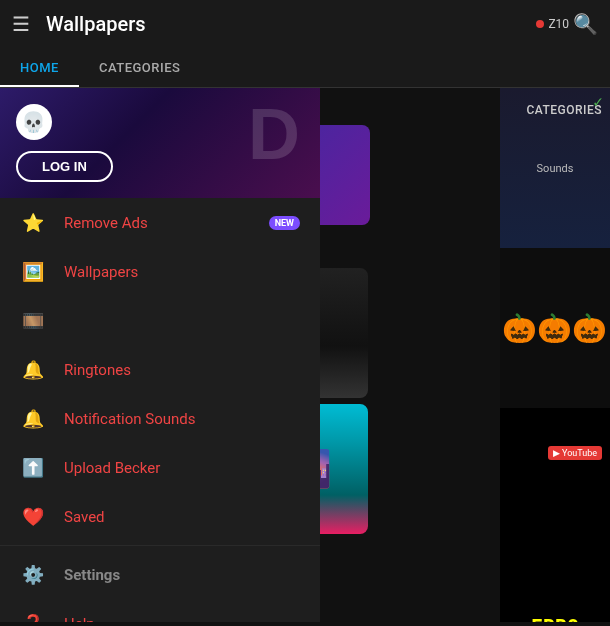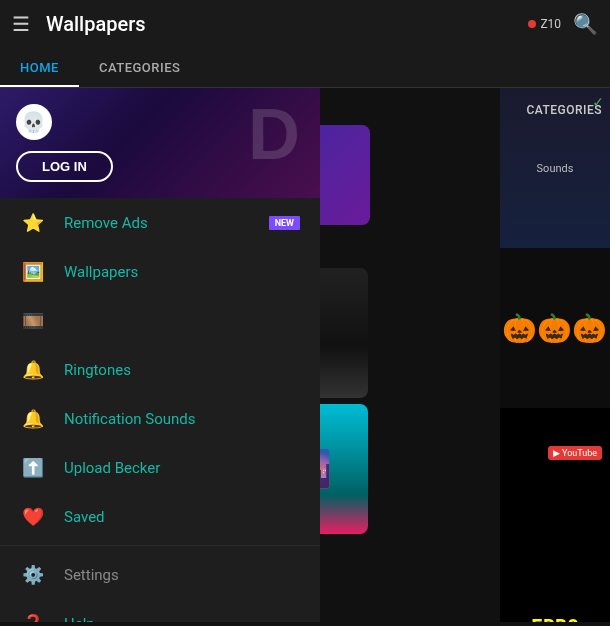--- a/index.html
+++ b/index.html
@@ -26,21 +26,21 @@
     .app-title {
       color: #fff;
       font-size: 20px;
       font-weight: 500;
       margin-left: 16px;
       flex: 1;
     }
     .battery-indicator {
       display: flex;
       align-items: center;
-      margin-right: 12px;
+      margin-right: 4px;
     }
     .battery-dot {
       width: 8px; height: 8px;
       background: #e53935;
       border-radius: 50%;
       margin-right: 4px;
     }
     .battery-text { color: #ccc; font-size: 12px; }
     .search-icon { color: #ccc; font-size: 20px; cursor: pointer; }
 
@@ -323,34 +323,34 @@
 
     .menu-item-icon {
       width: 28px;
       display: flex; align-items: center; justify-content: center;
       font-size: 18px;
       margin-right: 16px;
       color: #ccc;
     }
 
     .menu-item-label {
-      color: #14b8a6;
+      color: #ef4444;
       font-size: 15px;
       flex: 1;
     }
 
-    .menu-item-label.muted { color: #888; }
+    .menu-item-label.muted { color: #888; font-weight: bold; }
 
     .new-badge {
       background: #7c4dff;
       color: #fff;
       font-size: 9px;
       font-weight: 700;
       padding: 2px 6px;
-      border-radius: 1px;
+      border-radius: 7px;
       margin-left: 8px;
     }
 
     .menu-divider {
       height: 1px;
       background: #2a2a2a;
       margin: 4px 0;
     }
 
   </style>

